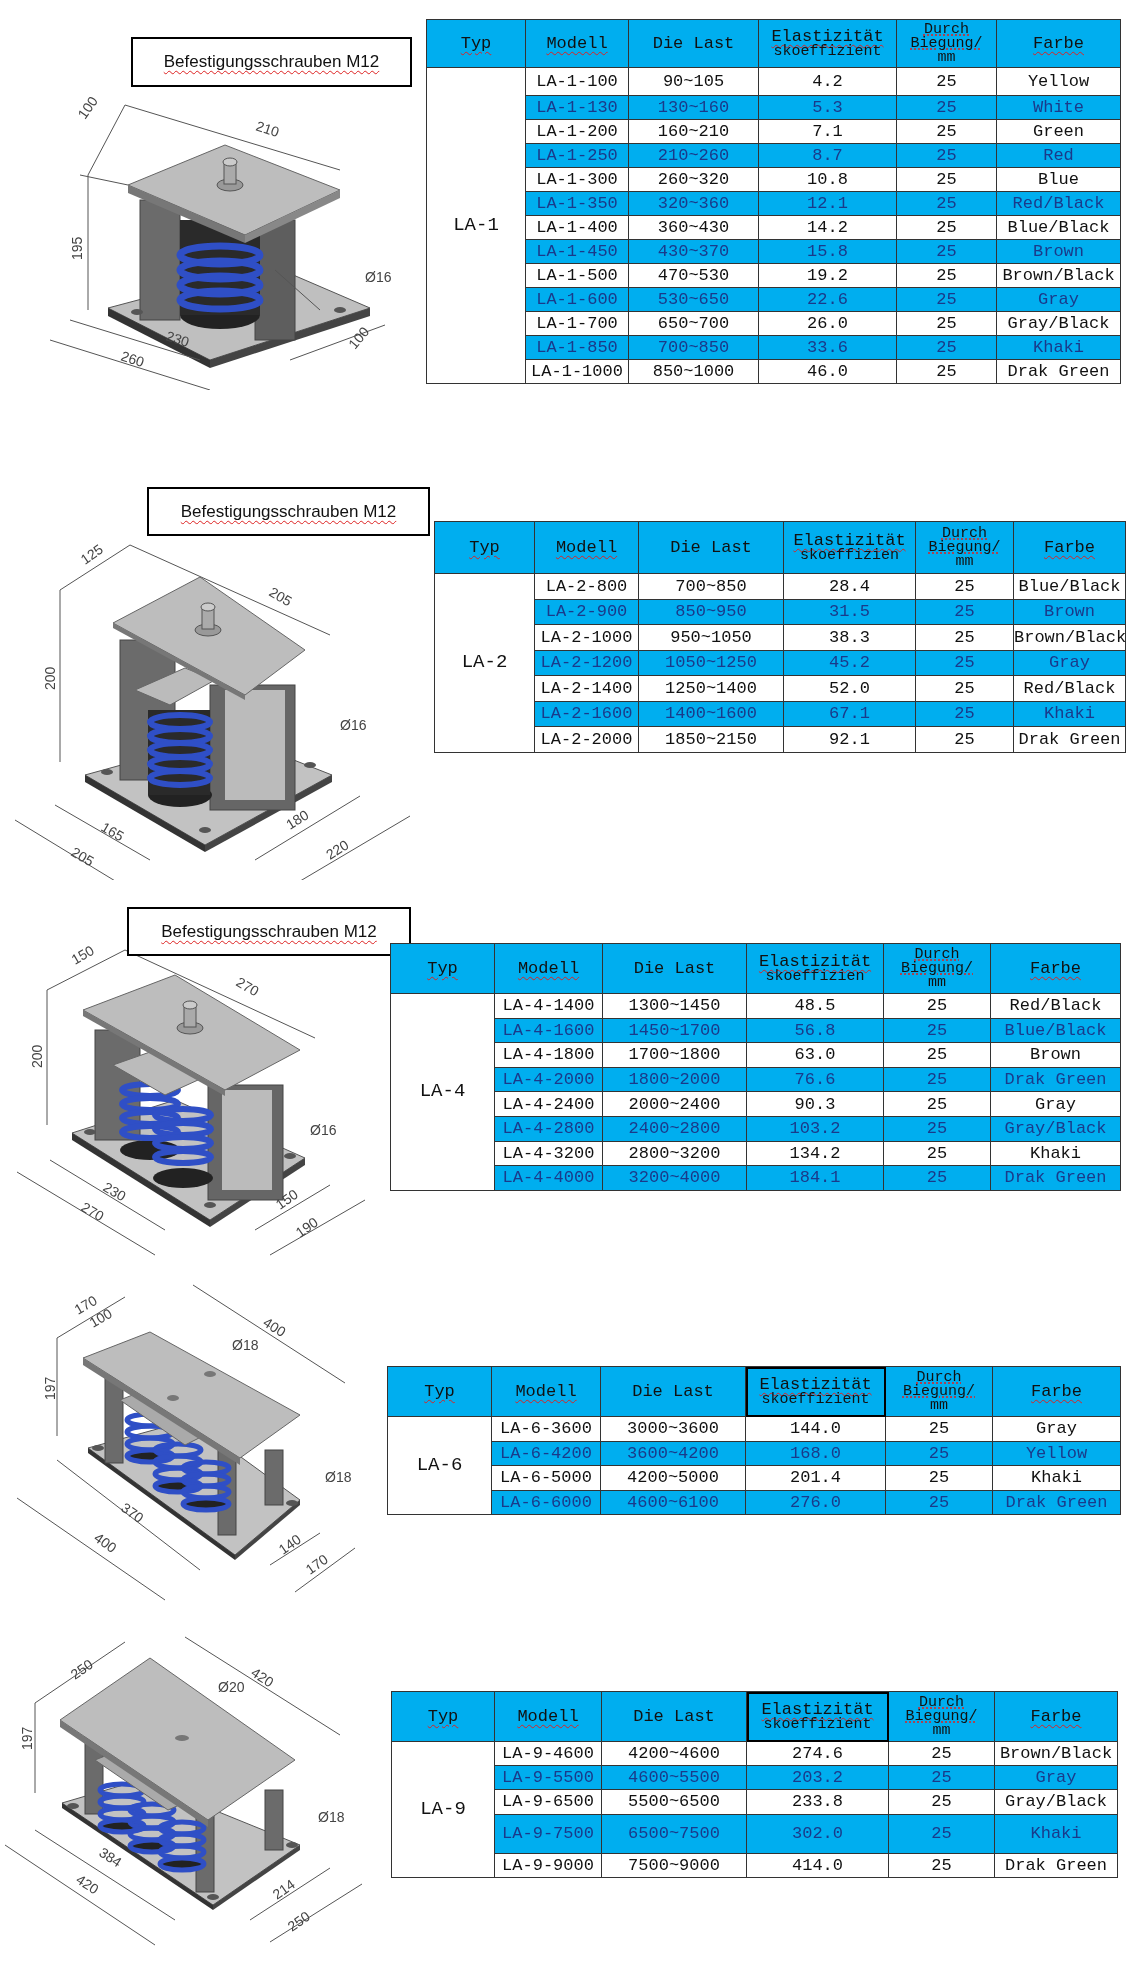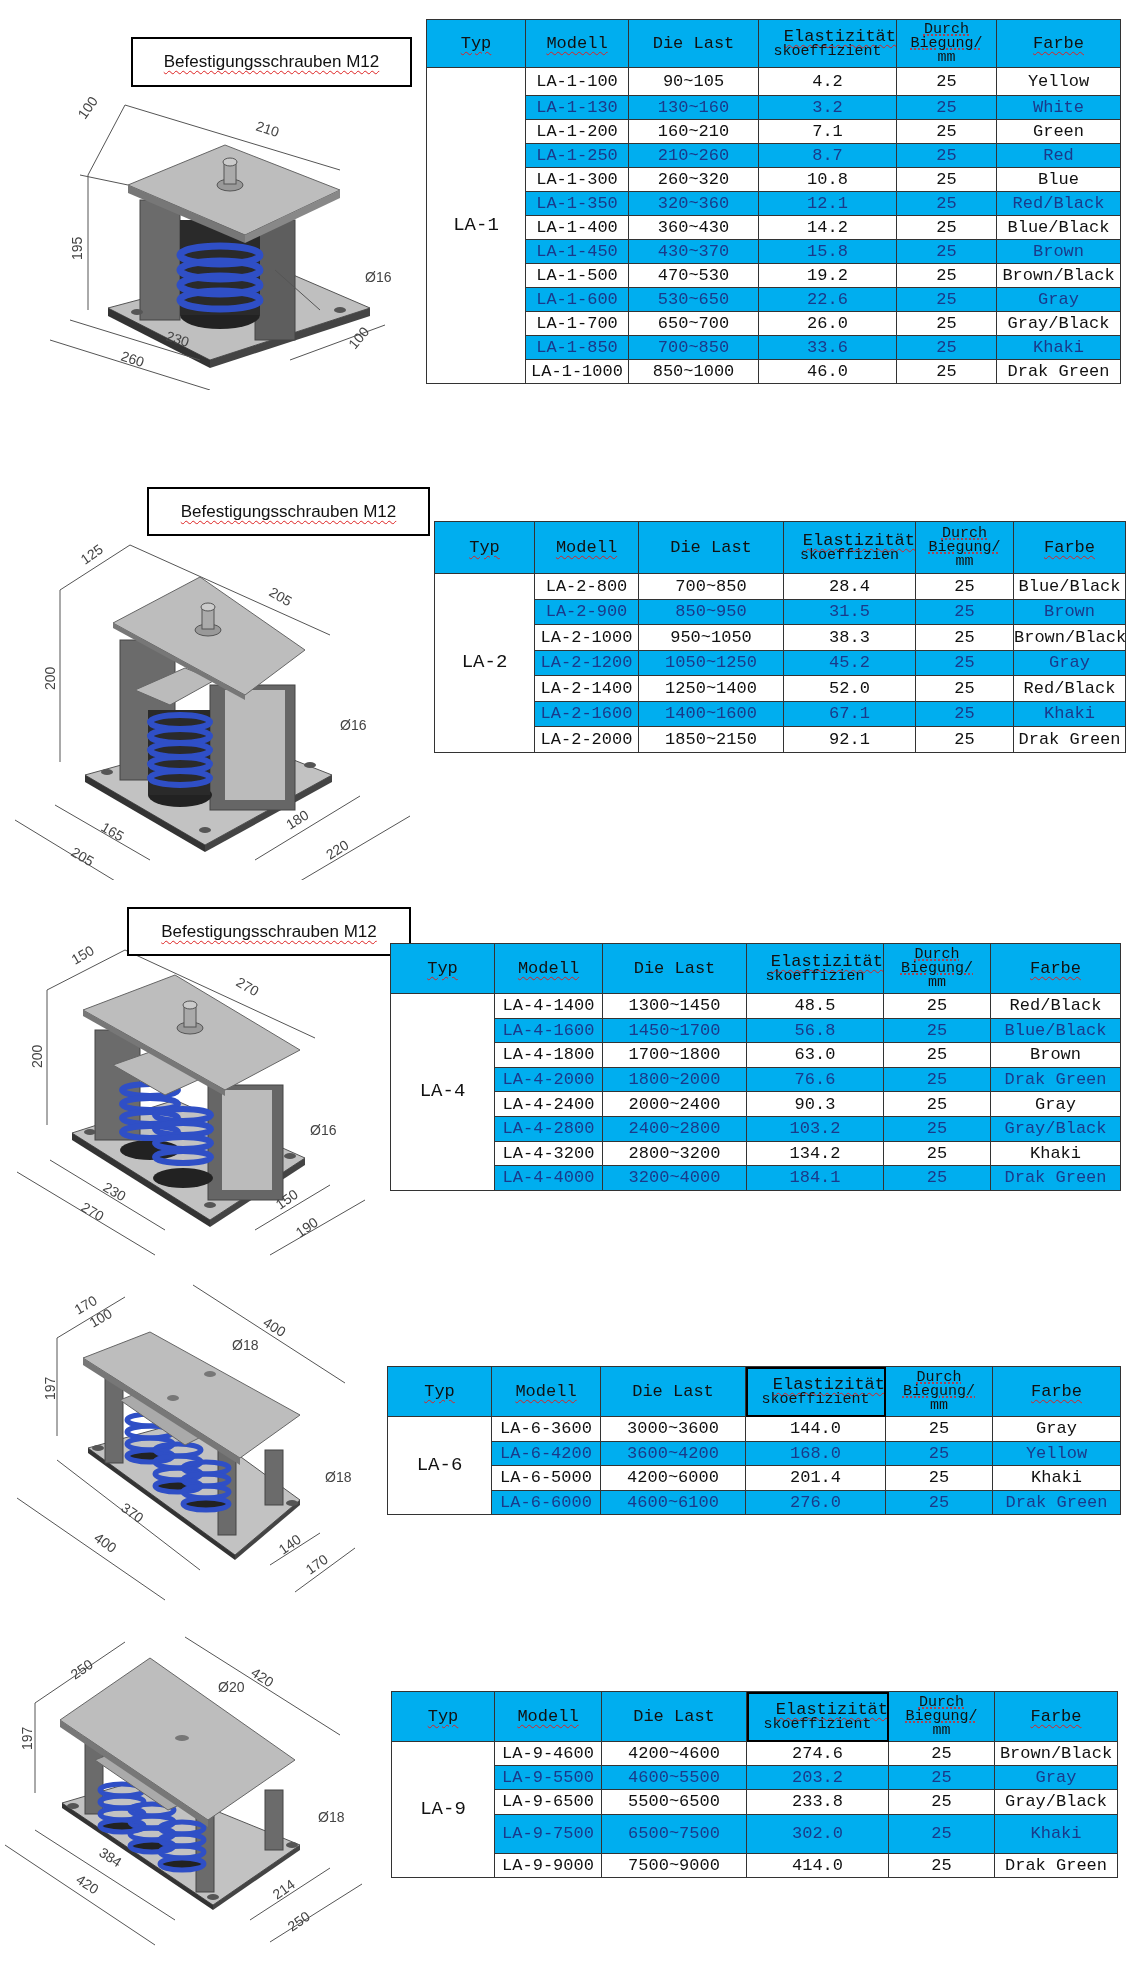--- a/index.html
+++ b/index.html
@@ -12,21 +12,21 @@
                font-family: "Liberation Sans", sans-serif; font-size: 17px;
                display: flex; align-items: center; justify-content: center; box-sizing: border-box; }
   .label-box span { text-decoration: underline wavy #d22; text-decoration-skip-ink: none;
                     text-underline-offset: 3px; text-decoration-thickness: 1px; }
   table.spec { position: absolute; border-collapse: collapse; table-layout: fixed;
                font-family: "Liberation Mono", "DejaVu Sans Mono", monospace; font-size: 17px; }
   table.spec th { background: #00aeef; color: #111; font-weight: normal; border: 1px solid #333;
                   padding: 0; text-align: center; line-height: 1; overflow: hidden; }
   table.spec th .sub { display: block; font-size: 15px; line-height: 14px; }
   table.spec th .u { text-decoration: underline wavy #d22; text-decoration-thickness: 1px;
-                     text-underline-offset: 3px; text-align: right; }
+                     text-underline-offset: 3px; }
   table.spec th .d { text-decoration: underline dotted #d22; text-underline-offset: 2px; }
   table.spec td { border: 1px solid #333; padding: 0; text-align: center; white-space: nowrap;
                   background: #fff; overflow: hidden; line-height: 1; }
   table.spec tr.alt td.c { background: #00aeef; color: #1a3a8a; }
   table.spec td.typ { background: #fff; font-size: 19px; }
   table.spec th.outline-box { outline: 2px solid #000; outline-offset: -2px; }
 </style>
 </head>
 <body>
 
@@ -116,21 +116,21 @@
         <td class="typ" rowspan="13">LA-1</td>
         <td class="c">LA-1-100</td>
         <td class="c">90~105</td>
         <td class="c">4.2</td>
         <td class="c">25</td>
         <td class="c">Yellow</td>
       </tr>
       <tr class="alt" style="height: 24px;">
         <td class="c">LA-1-130</td>
         <td class="c">130~160</td>
-        <td class="c">3.2</td>
+        <td class="c">5.3</td>
         <td class="c">25</td>
         <td class="c">White</td>
       </tr>
       <tr style="height: 24px;">
         <td class="c">LA-1-200</td>
         <td class="c">160~210</td>
         <td class="c">7.1</td>
         <td class="c">25</td>
         <td class="c">Green</td>
       </tr>
@@ -569,21 +569,21 @@
       </tr>
       <tr class="alt" style="height: 24.5px;">
         <td class="c">LA-6-4200</td>
         <td class="c">3600~4200</td>
         <td class="c">168.0</td>
         <td class="c">25</td>
         <td class="c">Yellow</td>
       </tr>
       <tr style="height: 24.5px;">
         <td class="c">LA-6-5000</td>
-        <td class="c">4200~6000</td>
+        <td class="c">4200~5000</td>
         <td class="c">201.4</td>
         <td class="c">25</td>
         <td class="c">Khaki</td>
       </tr>
       <tr class="alt" style="height: 24.5px;">
         <td class="c">LA-6-6000</td>
         <td class="c">4600~6100</td>
         <td class="c">276.0</td>
         <td class="c">25</td>
         <td class="c">Drak Green</td>

